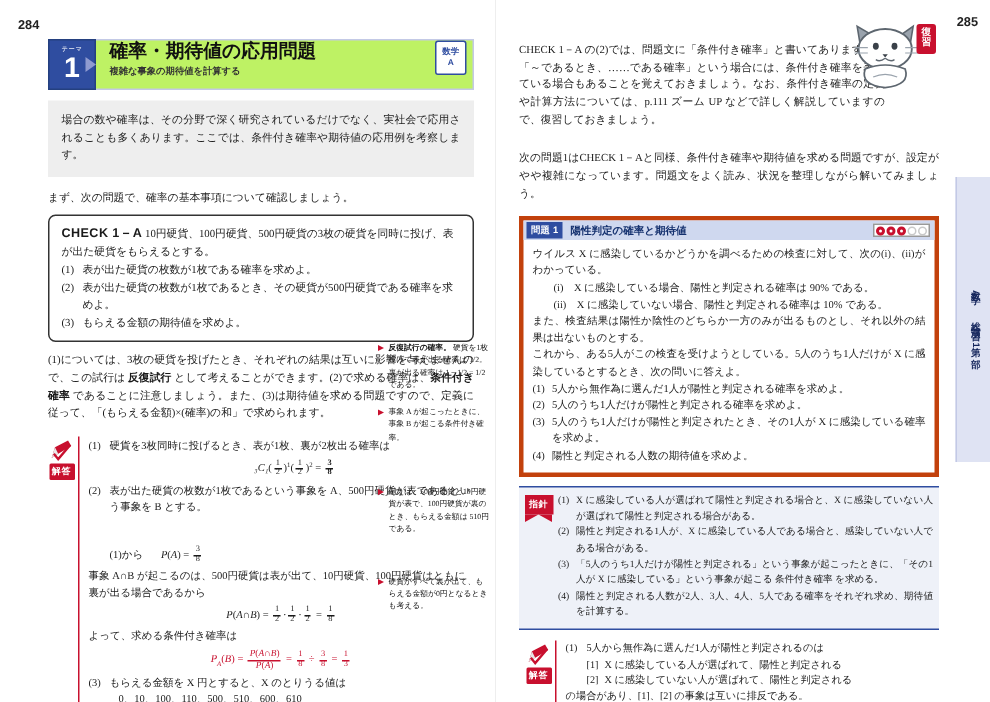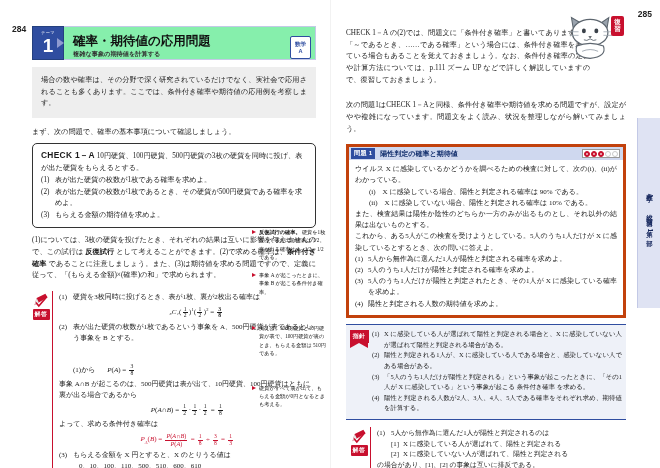--- a/index.html
+++ b/index.html
@@ -9,39 +9,39 @@
     font-family:"Liberation Serif","DejaVu Serif",serif;
     color:#1a1a1a;
     overflow:hidden;
   }
   .page{position:relative;width:660px;height:468px;display:flex;}
 
   
   .col-left{position:relative;width:330px;height:468px;box-sizing:border-box;padding:10px 14px 0 24px;}
   .col-right{position:relative;width:330px;height:372px;box-sizing:border-box;padding:10px 34px 0 12px;}
   .folio{font-family:"Liberation Sans","DejaVu Sans",sans-serif;font-size:8.5px;font-weight:bold;color:#222;}
-  .folio-l{position:absolute;left:12px;top:24px;}
+  .folio-l{position:absolute;left:12px;top:11px;}
   .folio-r{position:absolute;right:8px;top:9px;}
 
   
   .gutter{position:absolute;left:330px;top:0;width:1px;height:468px;background:linear-gradient(to right,rgba(0,0,0,0.10),rgba(0,0,0,0.0));}
 
   
   .theme-bar{display:flex;align-items:stretch;height:34px;margin:16px 0 0 8px;}
   .theme-num{
     position:relative;width:30px;background:#2f4da0;color:#fff;
     display:flex;flex-direction:column;align-items:center;justify-content:center;
     font-family:"Liberation Sans","DejaVu Sans",sans-serif;
     border:1px solid #24407f;
   }
   .theme-num .tlabel{font-size:4.2px;letter-spacing:.4px;line-height:1;margin-bottom:0px;}
   .theme-num .tnum{font-size:19px;font-weight:bold;line-height:1;}
   .theme-title-wrap{
-    flex:1;background:#86efac;border:1px solid #c3c9e6;border-left:none;
-    display:flex;align-items:flex-end;justify-content:space-between;padding:0 4px 0 9px;
+    flex:1;background:#bef264;border:1px solid #c3c9e6;border-left:none;
+    display:flex;align-items:flex-start;justify-content:space-between;padding:0 4px 0 9px;
     position:relative;
   }
   .theme-title-wrap:before{
     content:"";position:absolute;left:-7px;top:50%;margin-top:-5px;
     border-top:5px solid transparent;border-bottom:5px solid transparent;border-left:7px solid #8f9bd0;
   }
   .theme-texts{display:flex;flex-direction:column;justify-content:center;}
   .theme-main{font-family:"Liberation Sans","DejaVu Sans",sans-serif;font-size:12.5px;font-weight:bold;color:#111;line-height:1.15;}
   .theme-sub{font-family:"Liberation Sans","DejaVu Sans",sans-serif;font-size:6.2px;font-weight:bold;color:#333;margin-top:2px;}
   .subj-badge{

